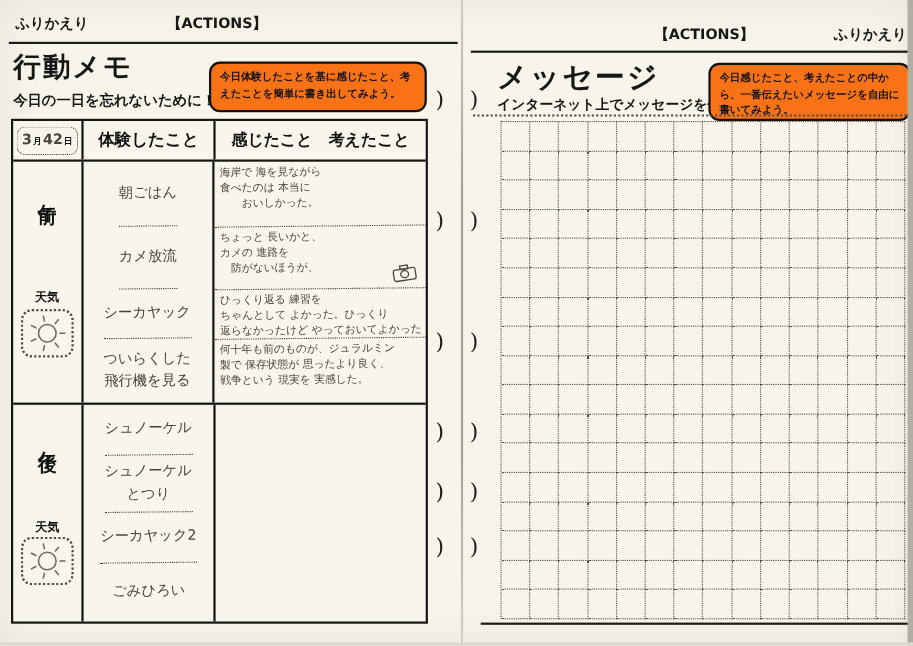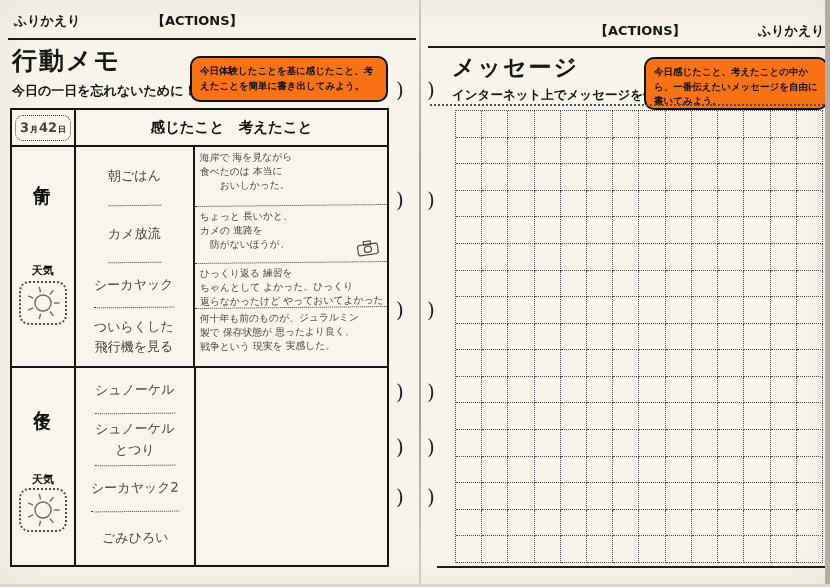--- a/index.html
+++ b/index.html
@@ -94,20 +94,21 @@
     <div class="abs" id="memo-table">
       <div class="thead">
         <div class="label-col th">
           <div id="date-box">
             <span class="hw num">3</span>
             <span class="suf">月</span>
             <span class="hw num">42</span>
             <span class="suf">日</span>
           </div>
         </div>
+        <div class="mid-col th" style="font-size:15px;">体験したこと</div>
         <div class="note-col th" style="font-size:14.5px;">感じたこと　考えたこと</div>
       </div>
       <div id="table-body" style="flex:1;display:flex;flex-direction:column;">
           <div class="section" style="flex: 219 1 0%;">
             <div class="label-col">
               <div class="period-label" style="top: 11%;">午前</div>
               <div class="weather-label" style="top: 53%;">天気</div>
               <div class="weather-box" style="top: 61%;">
                 <svg width="44" height="40">
                   <circle cx="22" cy="20" r="8" fill="none" stroke="#6f6a60" stroke-width="1.4"></circle>
@@ -174,21 +175,21 @@
           </div>
         </div>
     </div>
   </div>
 
   <div class="abs" style="left:420px;top:0;width:410px;height:587px;">
     <div class="abs printed bold" style="left:175px;top:22px;font-size:13px;">【ACTIONS】</div>
     <div class="abs printed bold" style="left:338px;top:22px;font-size:13px;">ふりかえり</div>
     <div class="abs rule" style="left:8px;top:46px;width:400px;"></div>
 
-    <div class="abs printed bold" style="left:32px;top:52px;font-size:23px;letter-spacing:2px;font-family:Liberation Mono, monospace;">メッセージ</div>
+    <div class="abs printed bold" style="left:32px;top:52px;font-size:27px;letter-spacing:2px;font-family:Liberation Mono, monospace;">メッセージ</div>
     <div class="abs printed bold" style="left:32px;top:87px;font-size:12.5px;">インターネット上でメッセージを伝えよう！</div>
 
     <div class="abs callout" style="left:224px;top:57px;width:184px;height:53px;">今日感じたこと、考えたことの中から、一番伝えたいメッセージを自由に書いてみよう。</div>
 
     <div class="abs dotted-rule" style="left:10px;top:104px;width:398px;"></div>
   </div>
 
   <div class="abs" id="msg-grid" style="grid-template-columns: repeat(14, 1fr); grid-template-rows: repeat(17, 1fr);">
       <div class="gcell"></div>
       <div class="gcell"></div>

